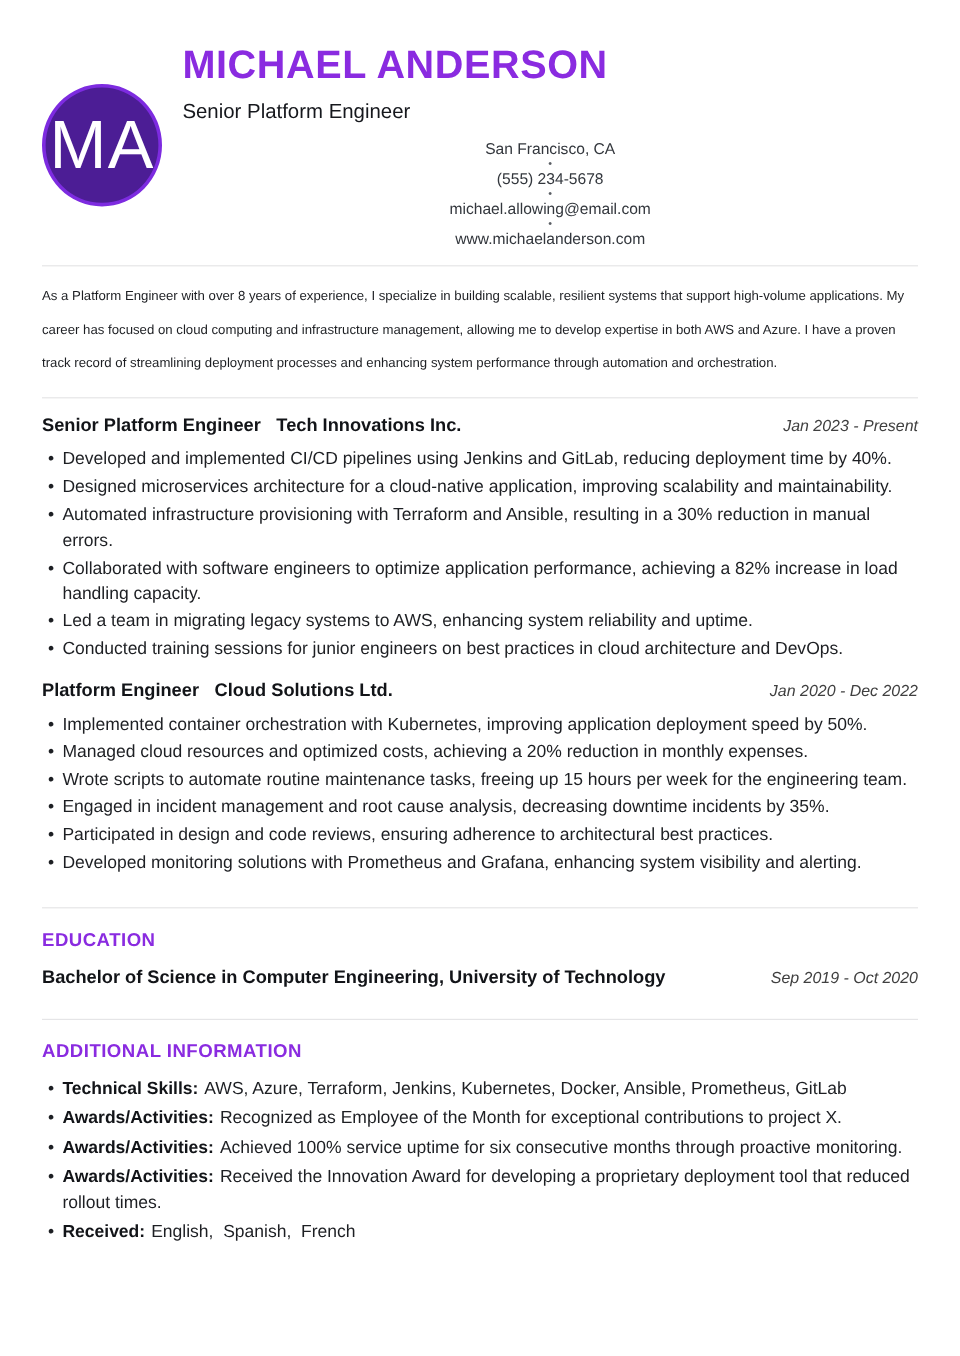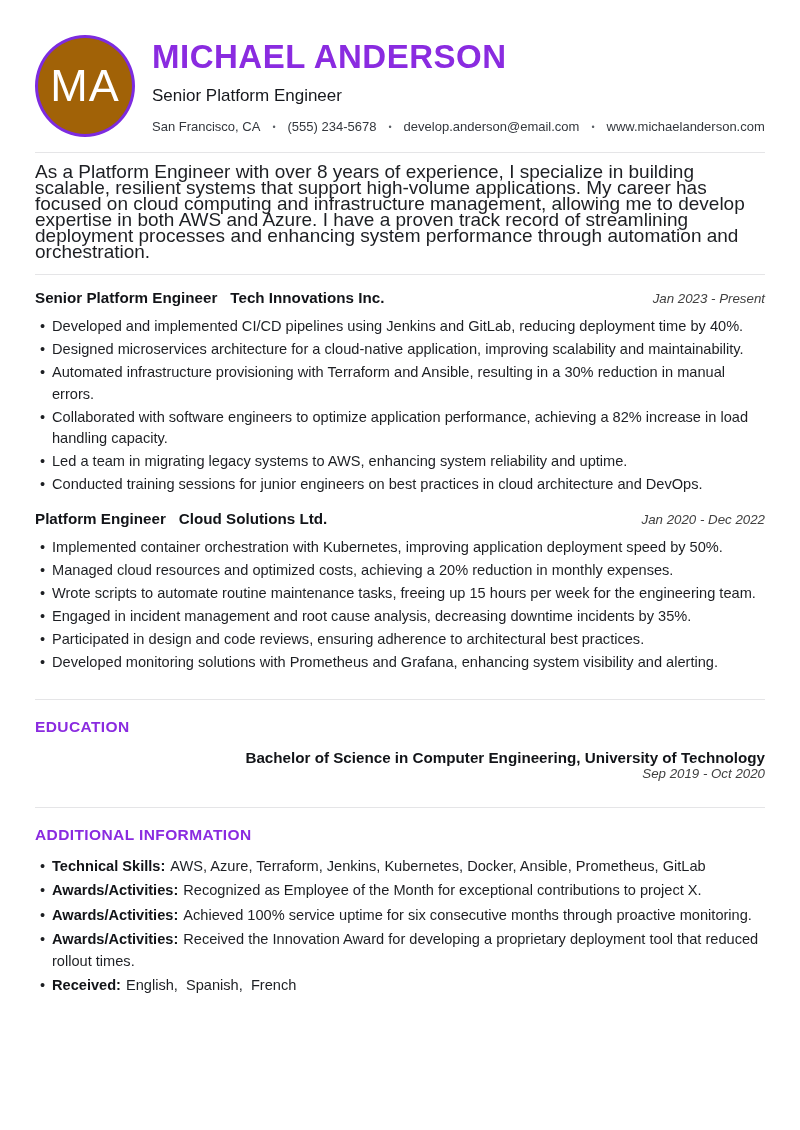--- a/index.html
+++ b/index.html
@@ -12,60 +12,60 @@
     overflow: hidden;
   }
   .page { padding: 35px 35px 0 35px; }
 
   
   .header { display: flex; align-items: center; }
   .avatar {
     flex: 0 0 100px;
     width: 100px; height: 102px;
     border-radius: 50%;
-    background: #a16207;
+    background: #4c1d95;
     border: 3px solid #7d2be0;
     display: flex; align-items: center; justify-content: center;
     color: #ffffff;
-    font-size: 45px; font-weight: 400; letter-spacing: 1px;
+    font-size: 57px; font-weight: 400; letter-spacing: 1px;
   }
   .header-text { margin-left: 17px; flex: 1; }
   .name {
     margin: 0;
     font-size: 33px; font-weight: 800; letter-spacing: 0.5px;
     color: #8a2be0;
   }
   .job-subtitle {
     margin-top: 10px;
     font-size: 17px; color: #16181d;
   }
   .contact-row {
     margin-top: 13px;
     font-size: 13px; color: #33373d;
-    display: flex; align-items: center;
+    display: flex; align-items: center; flex-direction: column;
   }
   .contact-sep {
     font-size: 9px; color: #5a5e64;
     margin: 0 12px;
   }
 
   
   .rule {
     border: none; border-top: 1px solid #e5e5e7;
     margin: 0;
   }
   .rule-header { margin-top: 15px; }
   .section-heading {
     margin: 18px 0 0 0;
     font-size: 15.5px; font-weight: 700; letter-spacing: 0.4px;
     color: #8a2be0;
   }
   .summary-text {
     margin: 11px 0 0 0;
-    font-size: 19px; line-height: 16px; color: #1d1f23;
+    font-size: 11px; line-height: 28px; color: #1d1f23;
     padding-bottom: 14px;
   }
 
   
   .job-head { display: flex; align-items: baseline; margin-top: 14px; }
   .job-head-2 { }
   .job-title, .job-company { font-size: 15.2px; font-weight: 700; color: #121418; }
   .job-company { margin-left: 13px; }
   .job-dates, .edu-dates {
     margin-left: auto;
@@ -75,21 +75,21 @@
   ul.bullets { list-style: none; margin: 10px 0 0 0; padding: 0; }
   ul.bullets li {
     display: flex;
     font-size: 14.6px; line-height: 21.5px; color: #1d1f23;
     margin-bottom: 1.5px;
   }
   .dot { flex: 0 0 17px; text-align: left; padding-left: 5px; }
   .work-section { padding-bottom: 24px; }
 
   
-  .edu-row { display: flex; align-items: flex-end; margin-top: 13px; flex-direction: column; }
+  .edu-row { display: flex; align-items: center; margin-top: 13px; }
   .edu-degree { font-size: 15.2px; font-weight: 700; color: #121418; }
   .edu-section { padding-bottom: 26px; }
 
   
   ul.add-list { list-style: none; margin: 12px 0 0 0; padding: 0 0 20px 0; }
   ul.add-list li {
     display: flex;
     font-size: 14.6px; line-height: 21.5px; color: #1d1f23;
     margin-bottom: 3px;
   }
@@ -106,21 +106,21 @@
       <span>MA</span>
     </div>
     <div class="header-text">
       <h1 class="name">MICHAEL ANDERSON</h1>
       <div class="job-subtitle">Senior Platform Engineer</div>
       <div class="contact-row">
         <span>San Francisco, CA</span>
         <span class="contact-sep">•</span>
         <span>(555) 234-5678</span>
         <span class="contact-sep">•</span>
-        <span>develop.anderson@email.com</span>
+        <span>michael.allowing@email.com</span>
         <span class="contact-sep">•</span>
         <span>www.michaelanderson.com</span>
       </div>
     </div>
   </div>
 
   <hr class="rule rule-header">
 
   <section>
     <p class="summary-text">As a Platform Engineer with over 8 years of experience, I specialize in building scalable, resilient systems that support high-volume applications. My career has focused on cloud computing and infrastructure management, allowing me to develop expertise in both AWS and Azure. I have a proven track record of streamlining deployment processes and enhancing system performance through automation and orchestration.</p>

